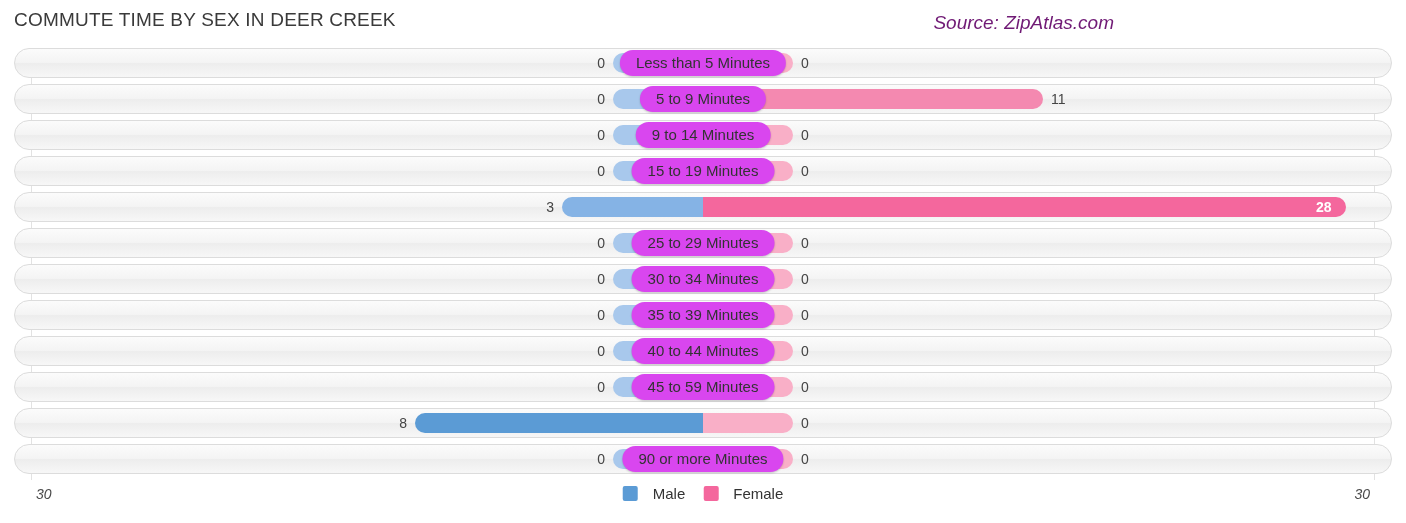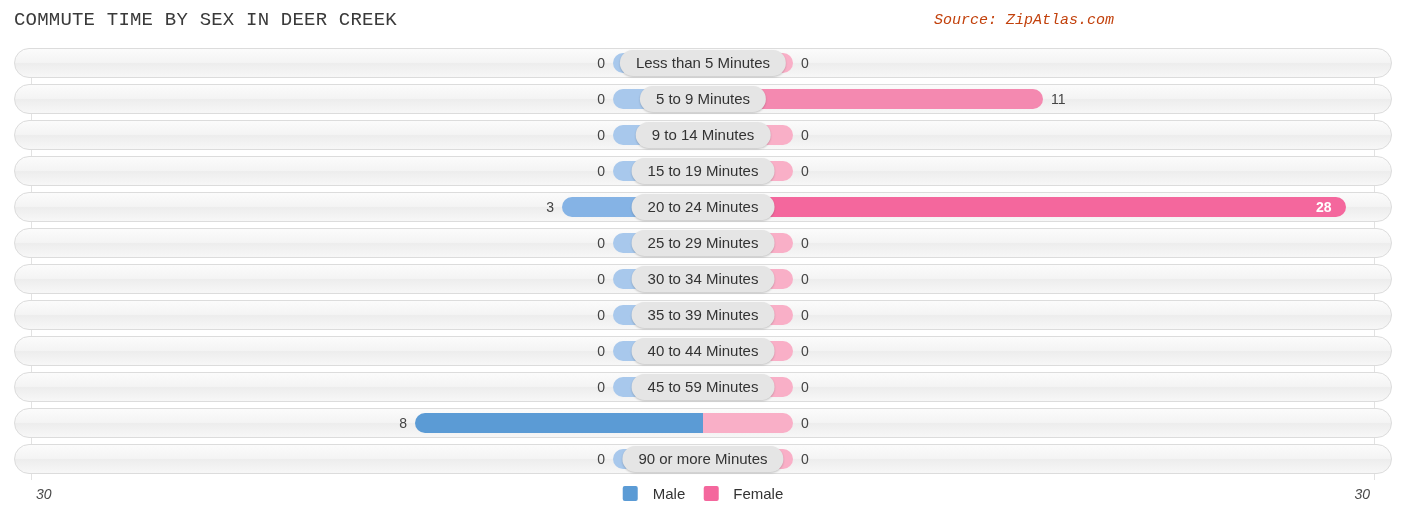--- a/index.html
+++ b/index.html
@@ -20,38 +20,37 @@
     height: 523px;
     box-sizing: border-box;
   }
 
   
   .header {
     position: absolute;
     left: 0; top: 0;
     width: 1128px;
     height: 44px;
-    font-family: Liberation Mono, monospace;
   }
   .chart-title {
     position: absolute;
     left: 14px;
     top: 9px;
     font-size: 19px;
     color: #3a3a3a;
     letter-spacing: .2px;
     white-space: nowrap;
   }
   .source-note {
     position: absolute;
     right: 14px;
     top: 12px;
-    font-size: 15px;
+    font-size: 19px;
     font-style: italic;
-    color: #c2410c;
+    color: #701a75;
     white-space: nowrap;
   }
 
   
   .plot {
     position: absolute;
     left: 0;
     top: 48px;
     width: 1406px;
     height: 432px;
@@ -133,21 +132,21 @@
   }
 
   .cat-pill {
     position: absolute;
     left: 50%;
     transform: translateX(-50%);
     top: 2px;
     height: 26px;
     line-height: 26px;
     padding: 0 16px;
-    background: #e5e5e5;
+    background: #d946ef;
     border-radius: 13px;
     font-size: 15px;
     color: #333333;
     white-space: nowrap;
     box-shadow: 0 1px 2px rgba(0,0,0,.20);
   }
 
   
   .footer {
     position: absolute;
@@ -247,21 +246,20 @@
           <div class="cat-pill">15 to 19 Minutes</div>
         </div>
         <div class="row">
           <div class="track"></div>
           <div class="bar-wrap">
             <div class="bar male" style="width: 141px; background: rgb(133, 179, 229);"></div>
             <div class="bar female" style="width: 643px; background: rgb(244, 103, 157);"></div>
             <div class="val male-out" style="right: calc(50% + 149px);">3</div>
             <div class="val inside" style="left: calc(50% + 613px);">28</div>
           </div>
-          <div class="cat-pill">20 to 24 Minutes</div>
         </div>
         <div class="row">
           <div class="track"></div>
           <div class="bar-wrap">
             <div class="bar male" style="width: 90px; background: rgb(168, 200, 236);"></div>
             <div class="bar female" style="width: 90px; background: rgb(249, 175, 199);"></div>
             <div class="val male-out" style="right: calc(50% + 98px);">0</div>
             <div class="val female-out" style="left: calc(50% + 98px);">0</div>
           </div>
           <div class="cat-pill">25 to 29 Minutes</div>

